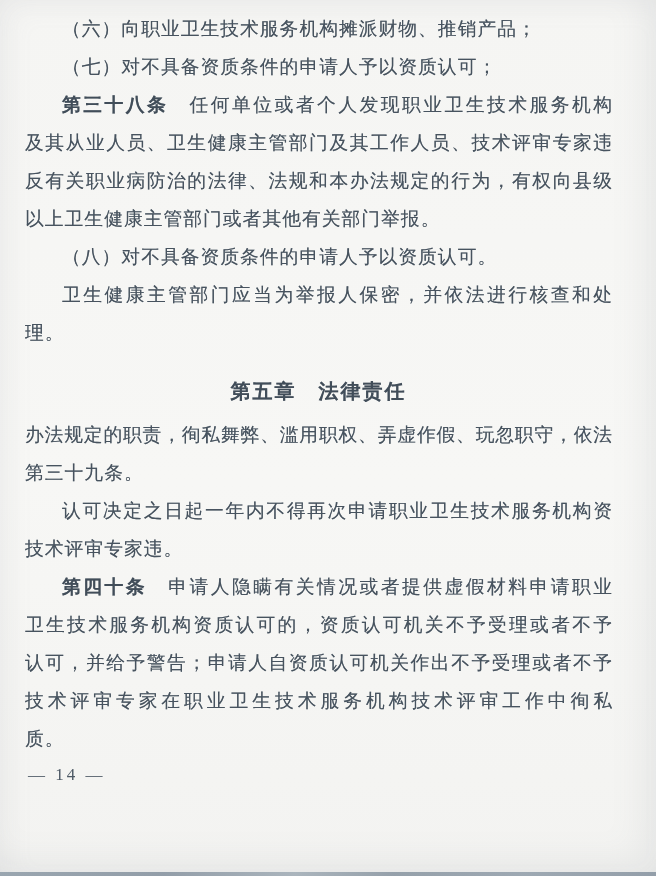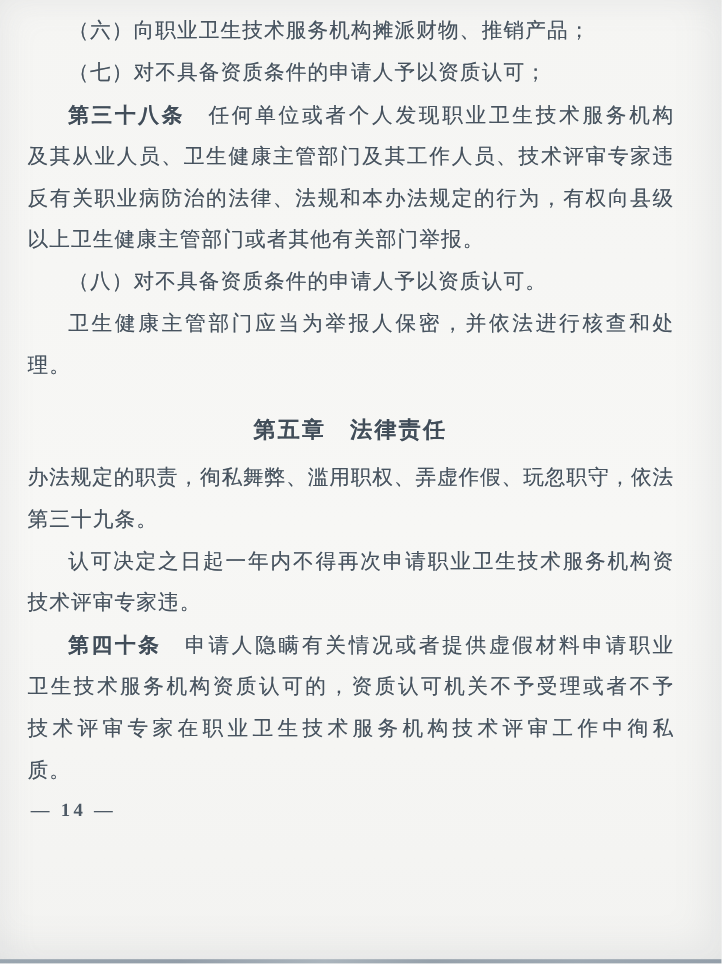--- a/index.html
+++ b/index.html
@@ -58,21 +58,20 @@
     letter-spacing: 2px;
     font-family: "Liberation Sans", "DejaVu Sans", sans-serif;
     color: #414d59;
     text-shadow: 0 0 0.5px rgba(65,77,89,0.55);
   }
   .footer {
     margin: 7px 0 11px 3px;
     font-size: 17px;
     letter-spacing: 3px;
     color: #4d5965;
-    font-weight: bold;
   }
   .scan-edge {
     position: absolute;
     left: 0; right: 0; bottom: 0;
     height: 4px;
     background: linear-gradient(90deg,
       #93a0ab 0%, #8b97a3 25%, #a5b0b9 45%, #8e9aa5 60%, #97a3ae 80%, #8c98a4 100%);
     opacity: 0.92;
   }
 </style>
@@ -106,20 +105,21 @@
           <div class="line full">办法规定的职责，徇私舞弊、滥用职权、弄虚作假、玩忽职守，依法</div>
           <div class="line last">第三十九条。</div>
         </div>
         <div class="para">
           <div class="line full indent">认可决定之日起一年内不得再次申请职业卫生技术服务机构资</div>
           <div class="line last">技术评审专家违。</div>
         </div>
         <div class="para">
           <div class="line full indent"><span class="bold">第四十条</span>　申请人隐瞒有关情况或者提供虚假材料申请职业</div>
           <div class="line full">卫生技术服务机构资质认可的，资质认可机关不予受理或者不予</div>
+          <div class="line full">认可，并给予警告；申请人自资质认可机关作出不予受理或者不予</div>
           <div class="line full">技术评审专家在职业卫生技术服务机构技术评审工作中徇私</div>
           <div class="line last">质。</div>
         </div>
       </div>
     <div class="footer">— 14 —</div>
   </div>
   <div class="vignette"></div>
   <div class="scan-edge"></div>
 </div>
 

